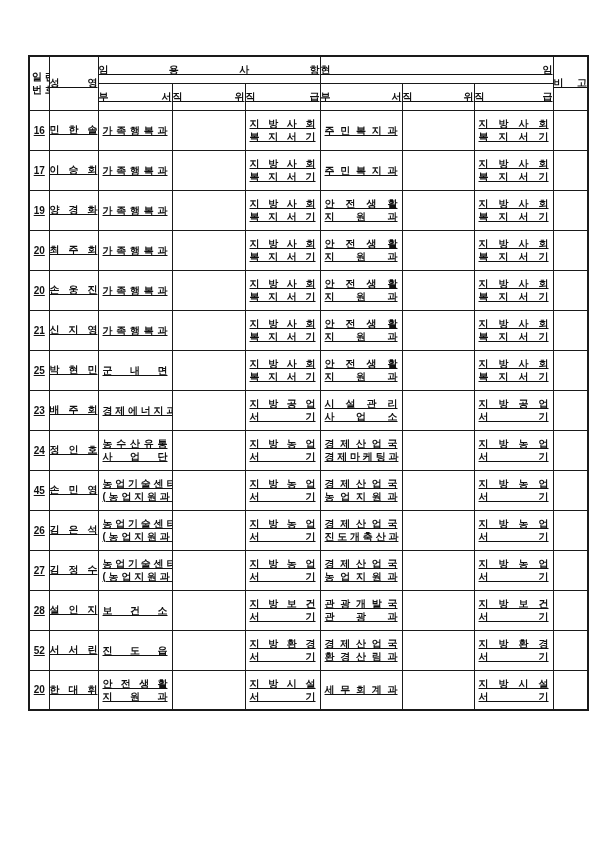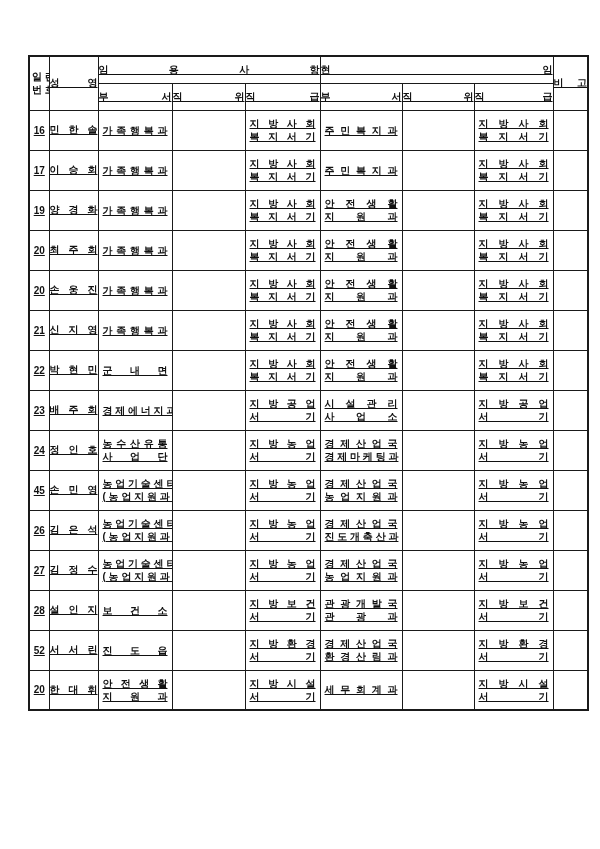--- a/index.html
+++ b/index.html
@@ -229,21 +229,21 @@
             <div class="ln">지 원 과</div>
           </td>
       <td></td>
       <td>
             <div class="ln">지 방 사 회</div>
             <div class="ln">복 지 서 기</div>
           </td>
       <td></td>
     </tr>
     <tr class="drow">
-      <td class="num">22</td>
+      <td class="num">25</td>
       <td class="name">박 현 민</td>
       <td>
             <div class="ln">군 내 면</div>
           </td>
       <td></td>
       <td>
             <div class="ln">지 방 사 회</div>
             <div class="ln">복 지 서 기</div>
           </td>
       <td>

